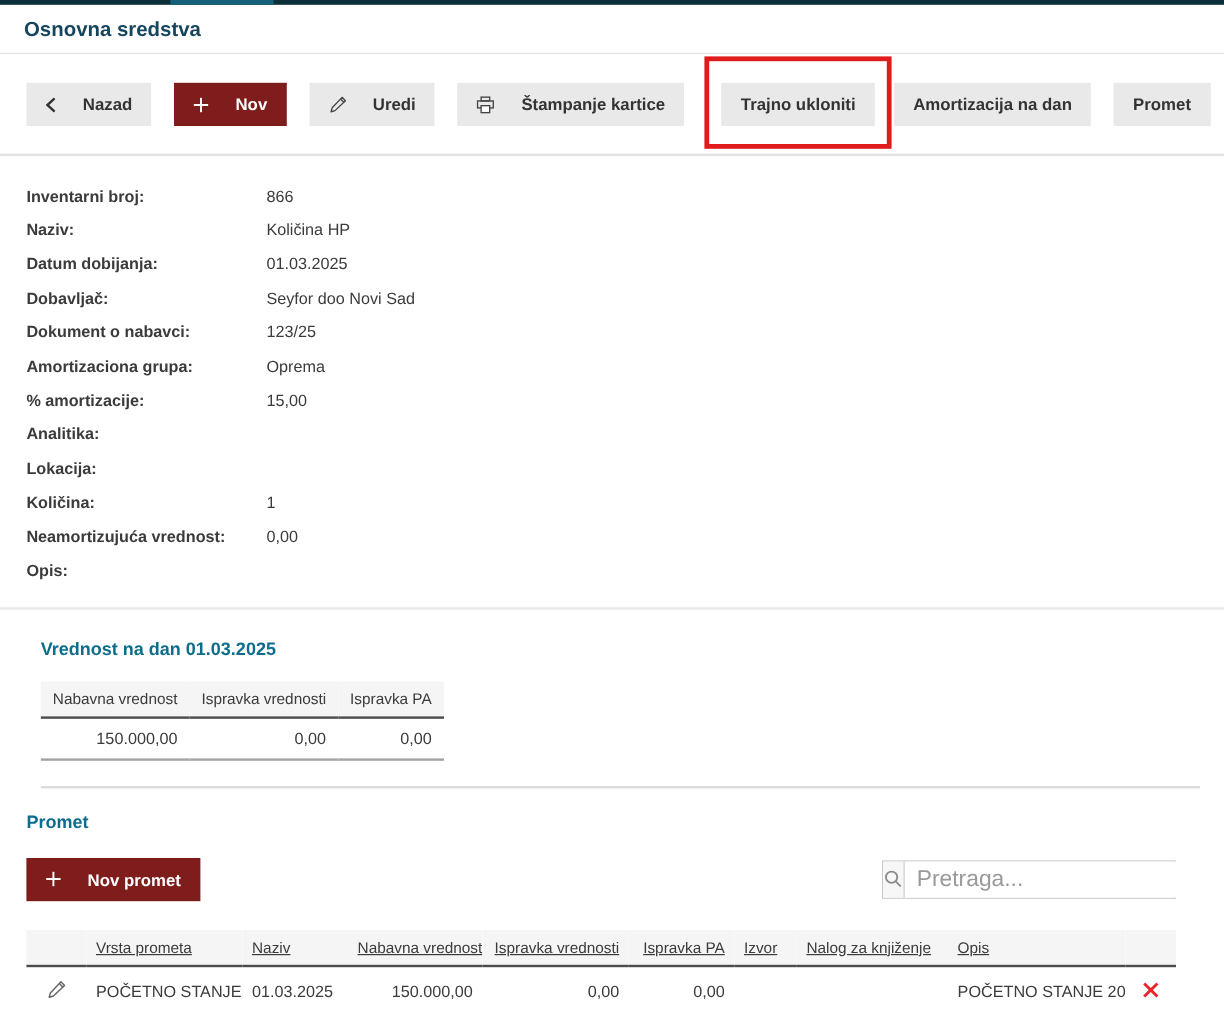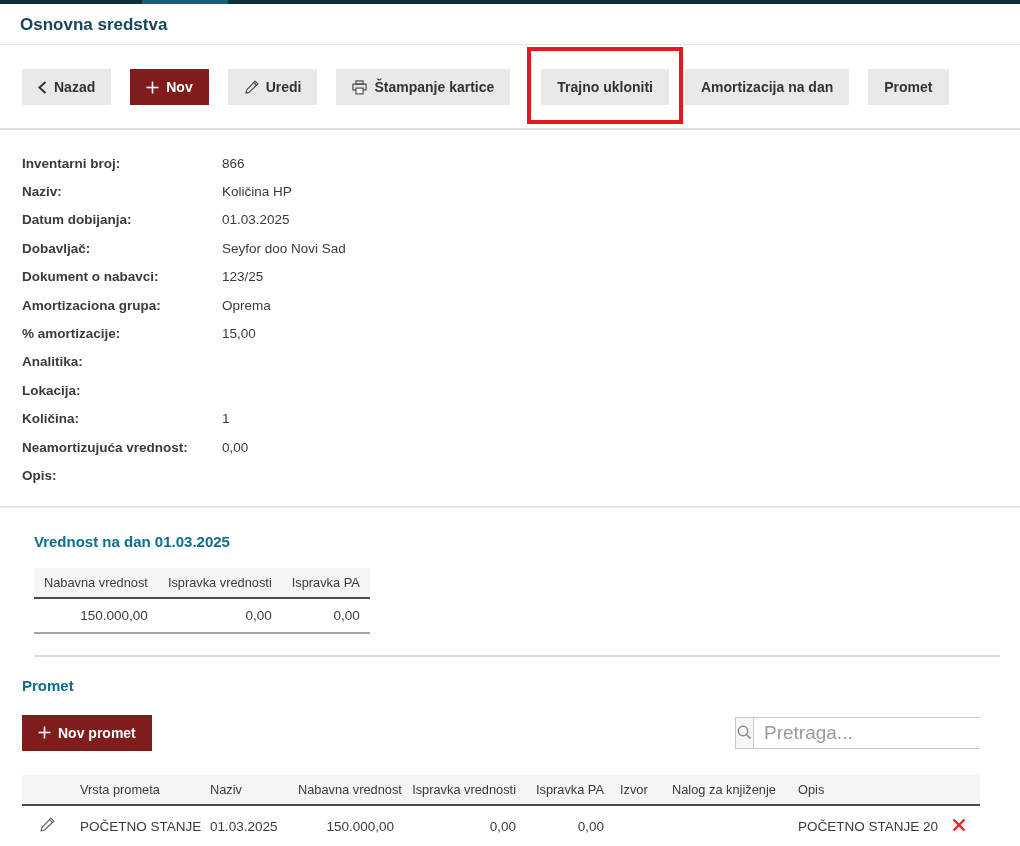--- a/index.html
+++ b/index.html
@@ -14,21 +14,21 @@
   .topbar { height: 4px; background: #0d2f3a; position: relative; }
   .topbar-segment { position: absolute; left: 142px; top: 0; width: 86px; height: 4px; background: #176079; }
 
   
   .page-header { padding: 11px 33px 9px 20px; border-bottom: 1px solid #e3e3e3; }
   .page-title { font-size: 17px; font-weight: bold; color: #16455e; }
 
   
   .toolbar { padding: 24px 20px 23px 22px; border-bottom: 2px solid #e3e3e3; display: flex; align-items: center; position: relative; }
   .btn {
-    display: inline-flex; align-items: center; gap: 7px;
+    display: inline-flex; align-items: center; gap: 22px;
     height: 36px; padding: 0 16px; border: none; cursor: pointer;
     background: #e9e9e9; color: #333; font-family: inherit;
     font-size: 14px; font-weight: 600; white-space: nowrap;
   }
   .btn + .btn, .btn + .red-wrap { margin-left: 19px; }
   .btn-primary { background: #7f1d1d; color: #fff; }
   .btn .ic { display: inline-flex; align-items: center; }
   .red-wrap { position: relative; display: inline-flex; }
   .red-wrap .annotation {
     position: absolute; left: -14px; right: -14px; top: -22px; bottom: -19px;
@@ -57,21 +57,21 @@
   .section-divider { height: 2px; background: #dcdcdc; margin-top: 21px; }
 
   .promet-section { padding: 20px 40px 0 22px; }
   .promet-head-row { display: flex; align-items: center; justify-content: space-between; margin-top: 21px; }
   .search-box { display: flex; align-items: stretch; width: 245px; height: 32px; border: 1px solid #c8c8c8; background: #fff; }
   .search-icon-cell { width: 34px; background: #f7f7f7; border-right: 1px solid #c8c8c8; display: flex; align-items: center; justify-content: center; }
   .search-box input { flex: 1; border: none; outline: none; padding: 0 10px; font-family: inherit; font-size: 19px; color: #a16207; }
   .search-box input::placeholder { color: #9a9a9a; }
 
   .promet-table { width: 958px; margin-top: 24px; table-layout: fixed; }
-  .promet-table thead tr { background: #f5f5f5; }
+  .promet-table thead tr { background: #f5f5f5; text-decoration: underline; }
   .promet-table th { font-weight: normal; font-size: 12.8px; color: #3b3b3b; height: 30px; padding: 0 8px; text-align: left; border-bottom: 2px solid #4b4b4b; white-space: nowrap; overflow: hidden; }
   .promet-table th.num, .promet-table td.num { text-align: right; }
   .promet-table td { height: 44px; padding: 0 8px; font-size: 13.5px; border-bottom: 2px solid #a3a3a3; white-space: nowrap; overflow: hidden; }
   .icon-cell { text-align: center; }
   .icon-btn { background: none; border: none; cursor: pointer; display: inline-flex; align-items: center; justify-content: center; padding: 2px; }
 </style>
 </head>
 <body>
 
 <div class="topbar">

